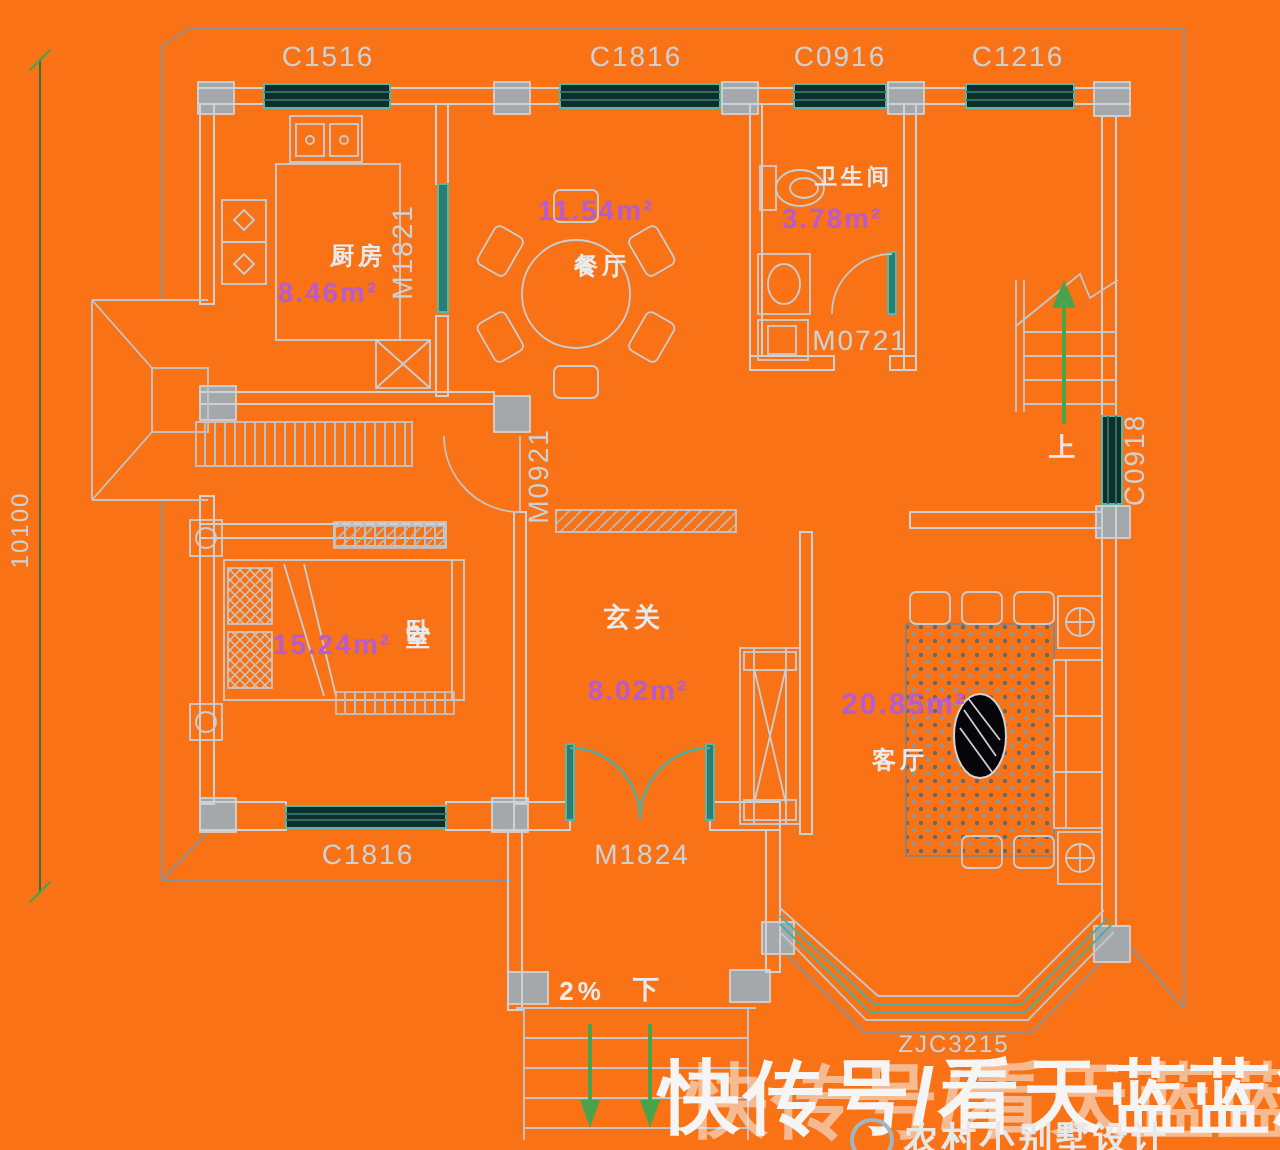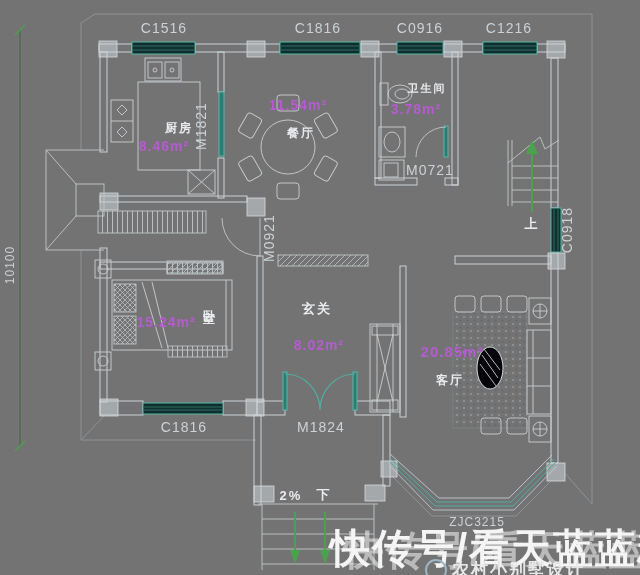--- a/index.html
+++ b/index.html
@@ -1,16 +1,16 @@
 <!DOCTYPE html>
 <html><head>
 <meta charset="utf-8">
 <style>
   html,body{margin:0;padding:0;background:#000;}
-  #stage{position:relative;width:640px;height:575px;background:#737373;overflow:hidden;
+  #stage{position:relative;width:640px;height:575px;background:#f97316;overflow:hidden;
          font-family:"Liberation Sans",sans-serif;}
   svg{position:absolute;left:0;top:0;}
   text{font-family:"Liberation Sans",sans-serif;}
   .lbl{fill:#ccd2d6;font-size:14px;letter-spacing:1px;}
   .lbl-sm{fill:#ccd2d6;font-size:12px;letter-spacing:1px;}
   .room{fill:#e9ebee;font-size:12px;font-weight:bold;letter-spacing:2px;}
   .area{fill:#b65bd2;font-size:14px;font-weight:bold;letter-spacing:1px;}
   .vtext{writing-mode:vertical-rl;text-orientation:upright;}
   .wm1{fill:#f5f5f5;font-size:40px;font-weight:bold;letter-spacing:2px;}
   .wm2{fill:#e8e8e8;font-size:17px;font-weight:bold;letter-spacing:2px;}

